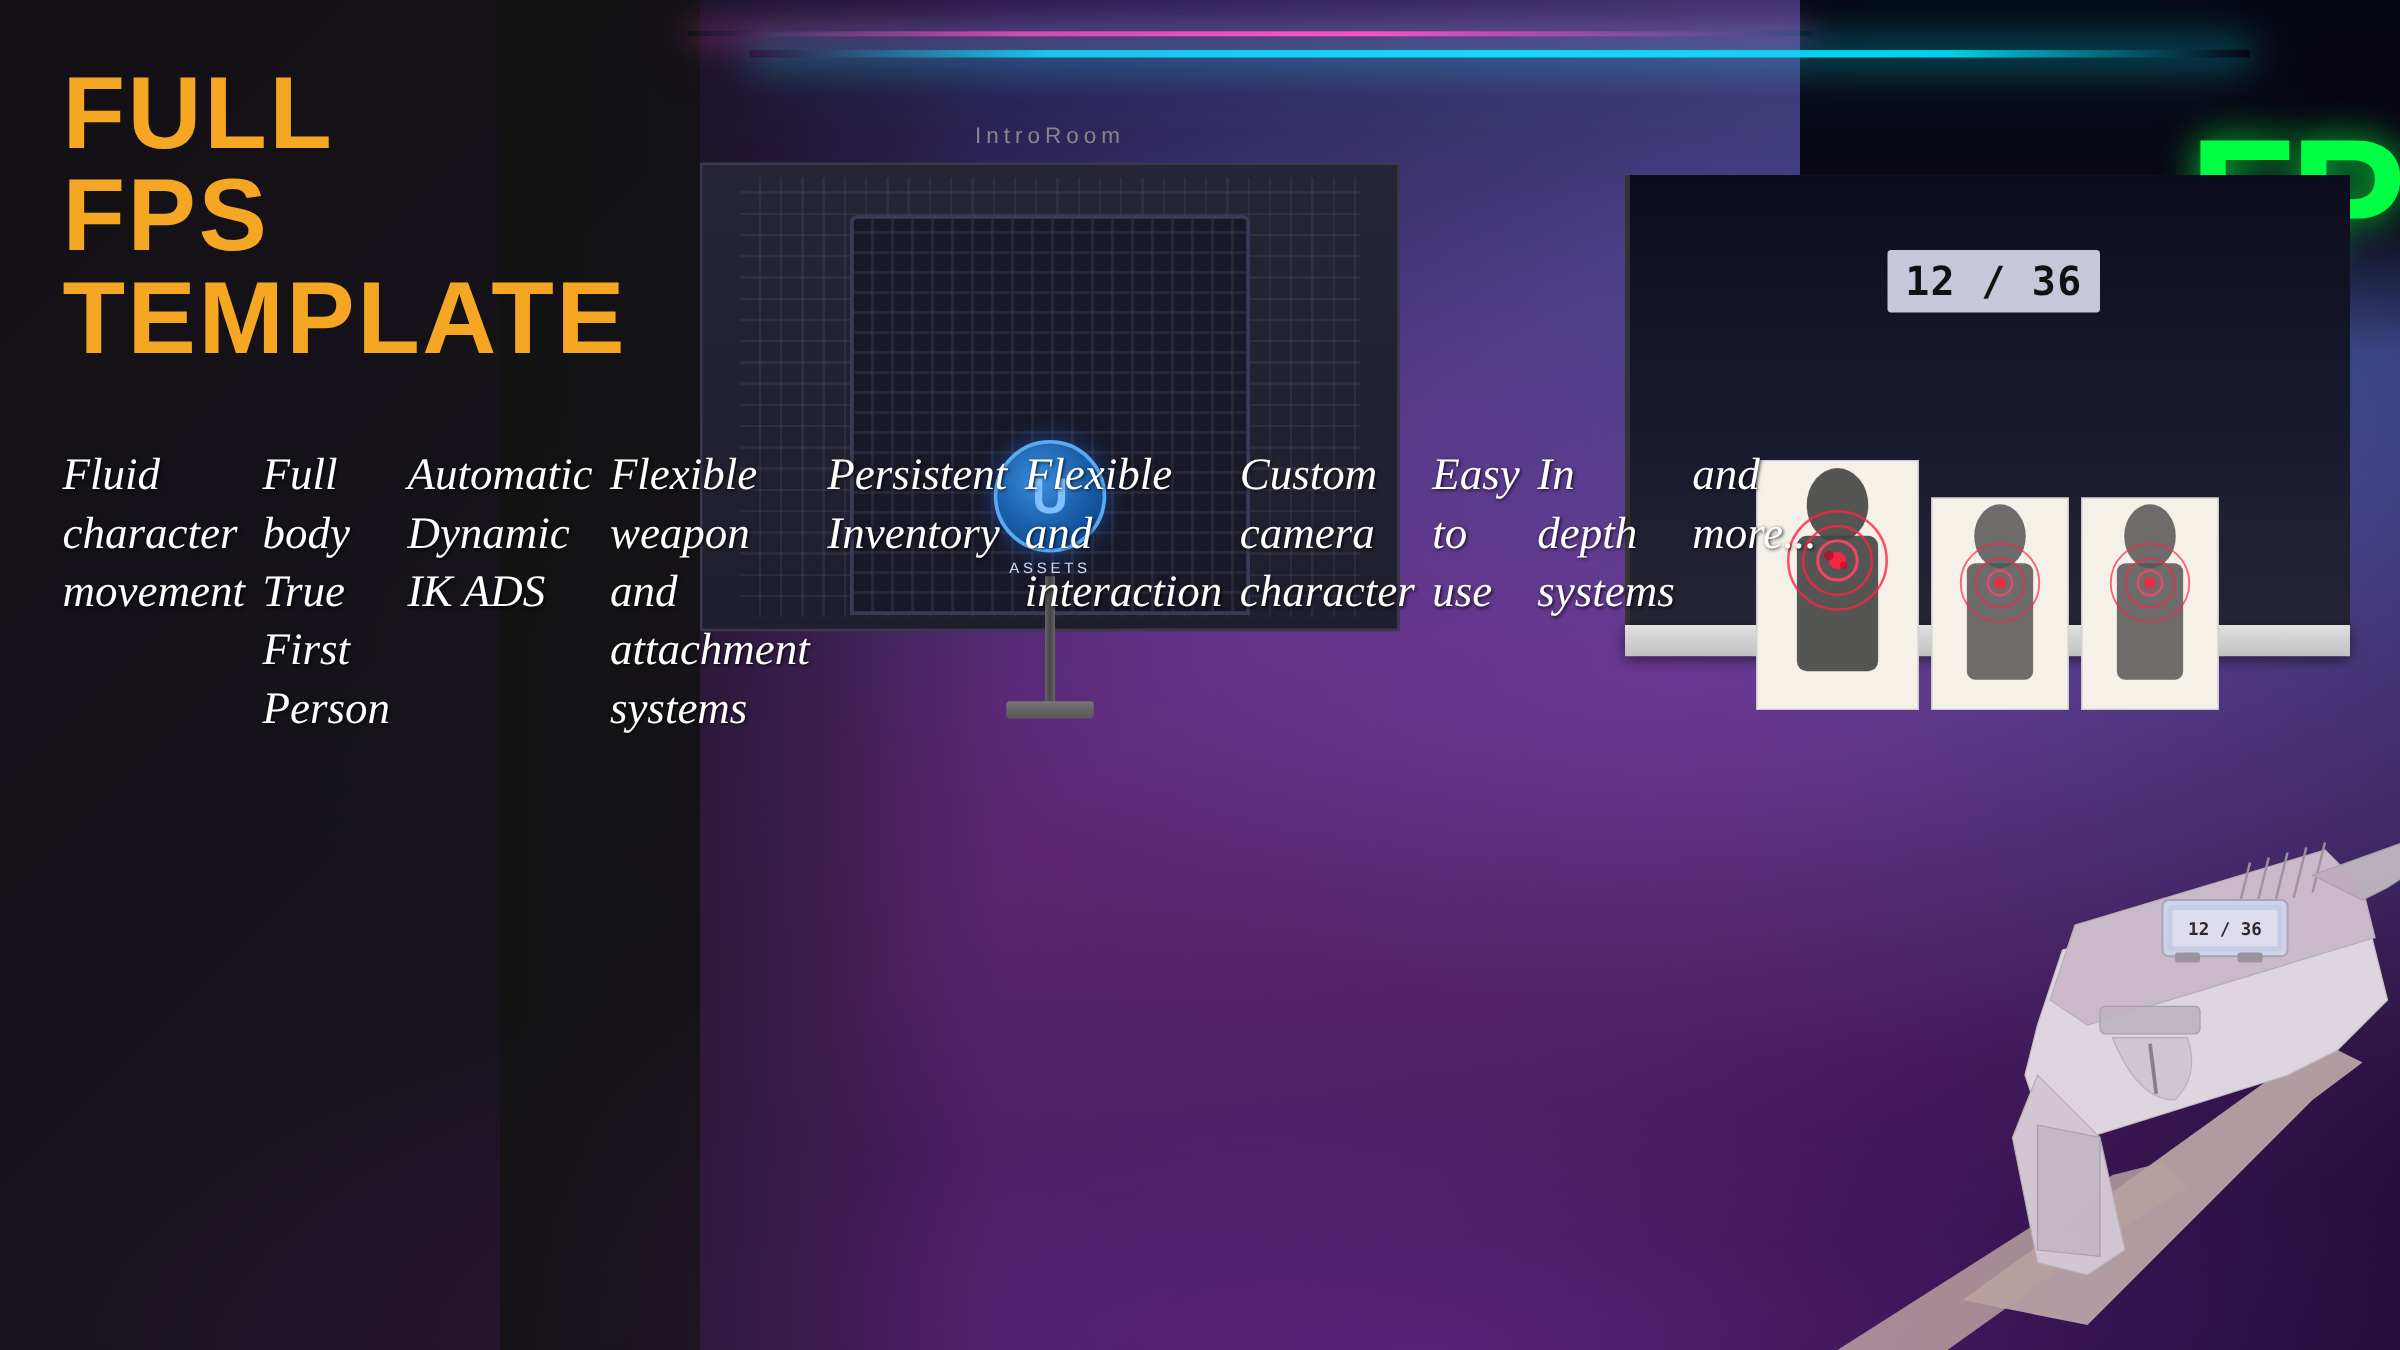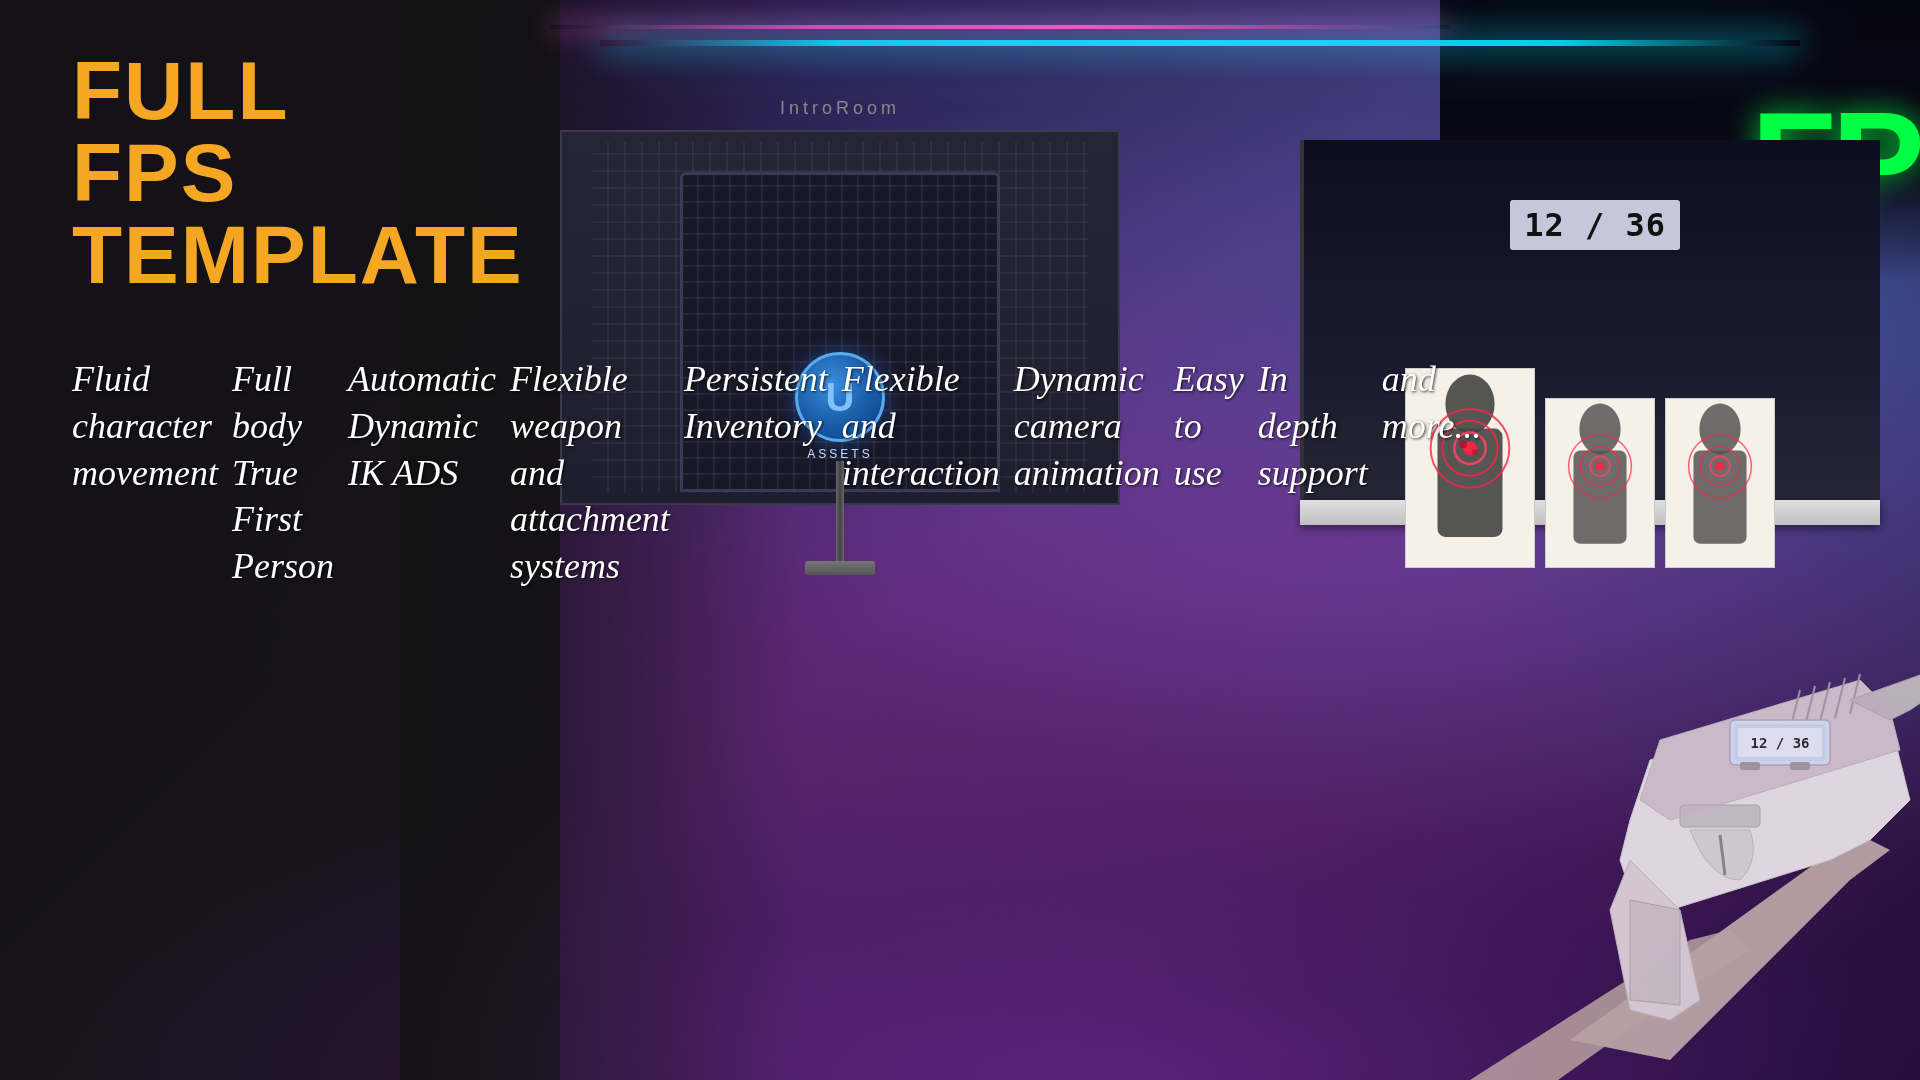--- a/index.html
+++ b/index.html
@@ -84,21 +84,21 @@
     }
 
     
     .content {
       position: absolute;
       top: 0;
       left: 0;
       width: 444px;
       height: 100%;
       z-index: 10;
-      padding: 50px 72px;
+      padding: 50px 50px;
     }
 
     .main-title {
       color: #f5a623;
       font-size: 82px;
       font-weight: 900;
       font-family: Arial Black, sans-serif;
       text-transform: uppercase;
       line-height: 1.0;
       margin-bottom: 60px;
@@ -452,23 +452,23 @@
 
 <div class="content">
   <h1 class="main-title">FULL FPS TEMPLATE</h1>
   <ul class="feature-list">
   <li class="feature-item">Fluid character movement</li>
       <li class="feature-item">Full body True First Person</li>
       <li class="feature-item">Automatic Dynamic IK ADS</li>
       <li class="feature-item">Flexible weapon and attachment systems</li>
       <li class="feature-item">Persistent Inventory</li>
       <li class="feature-item">Flexible and interaction</li>
-      <li class="feature-item">Dynamic camera animation</li>
+      <li class="feature-item">Custom camera character</li>
       <li class="feature-item">Easy to use</li>
-      <li class="feature-item">In depth support</li>
+      <li class="feature-item">In depth systems</li>
       <li class="feature-item">and more...</li>
     </ul>
 </div>
 
 <div class="ammo-counter">12 / 36</div>
 
 <div class="gun-wrapper">
   <svg viewBox="0 0 750 620" width="750" height="620" xmlns="http://www.w3.org/2000/svg">
 
     <g opacity="0.95">

